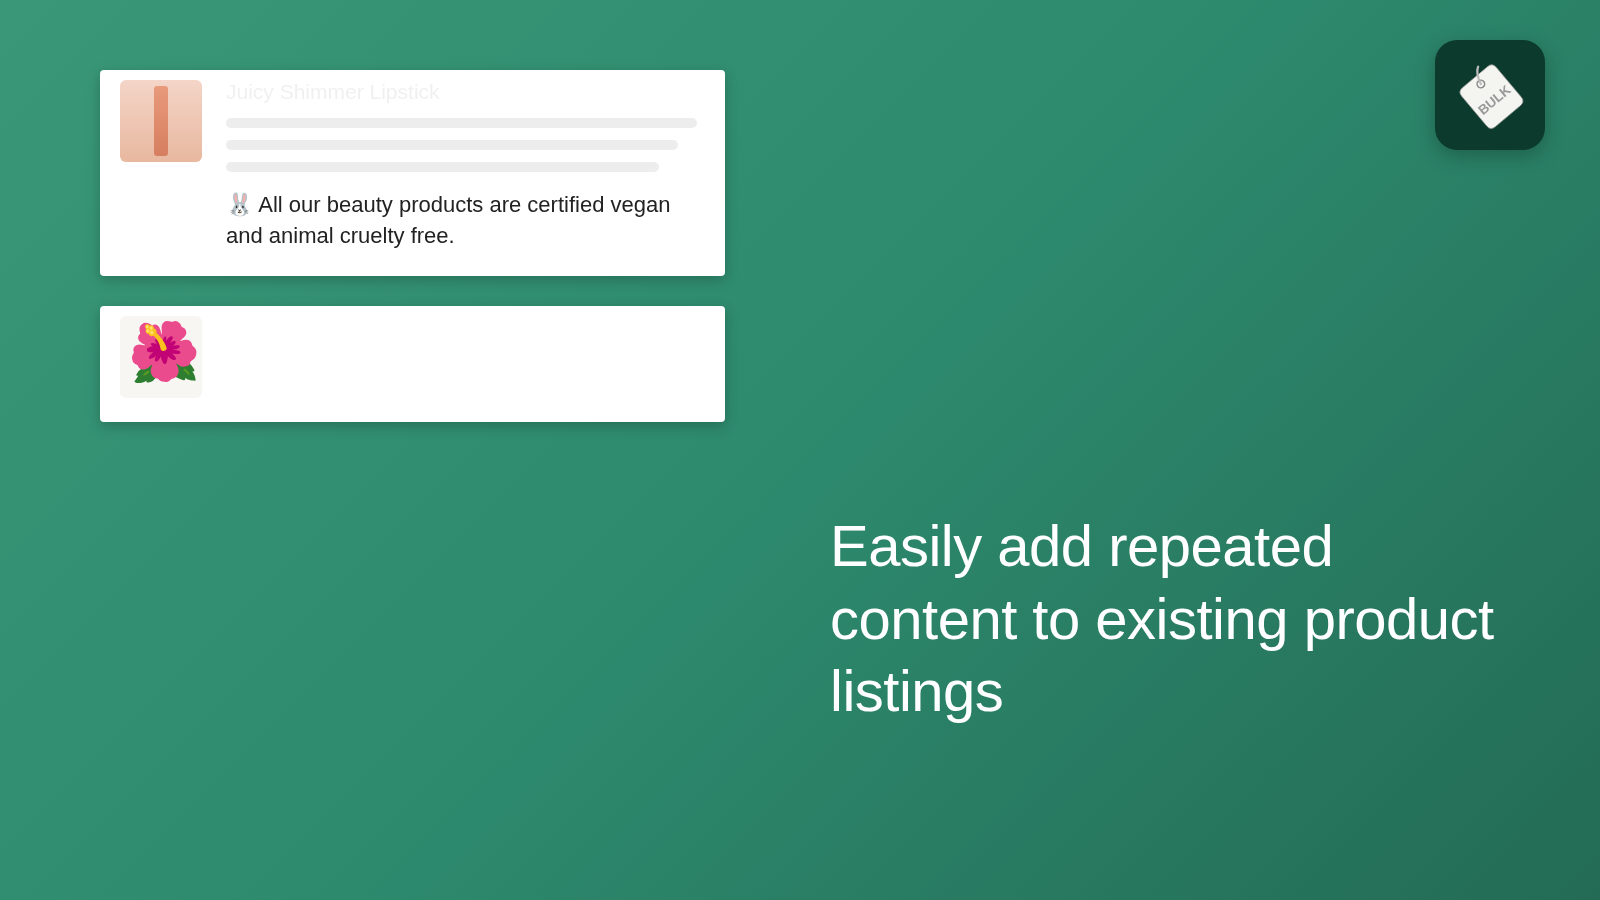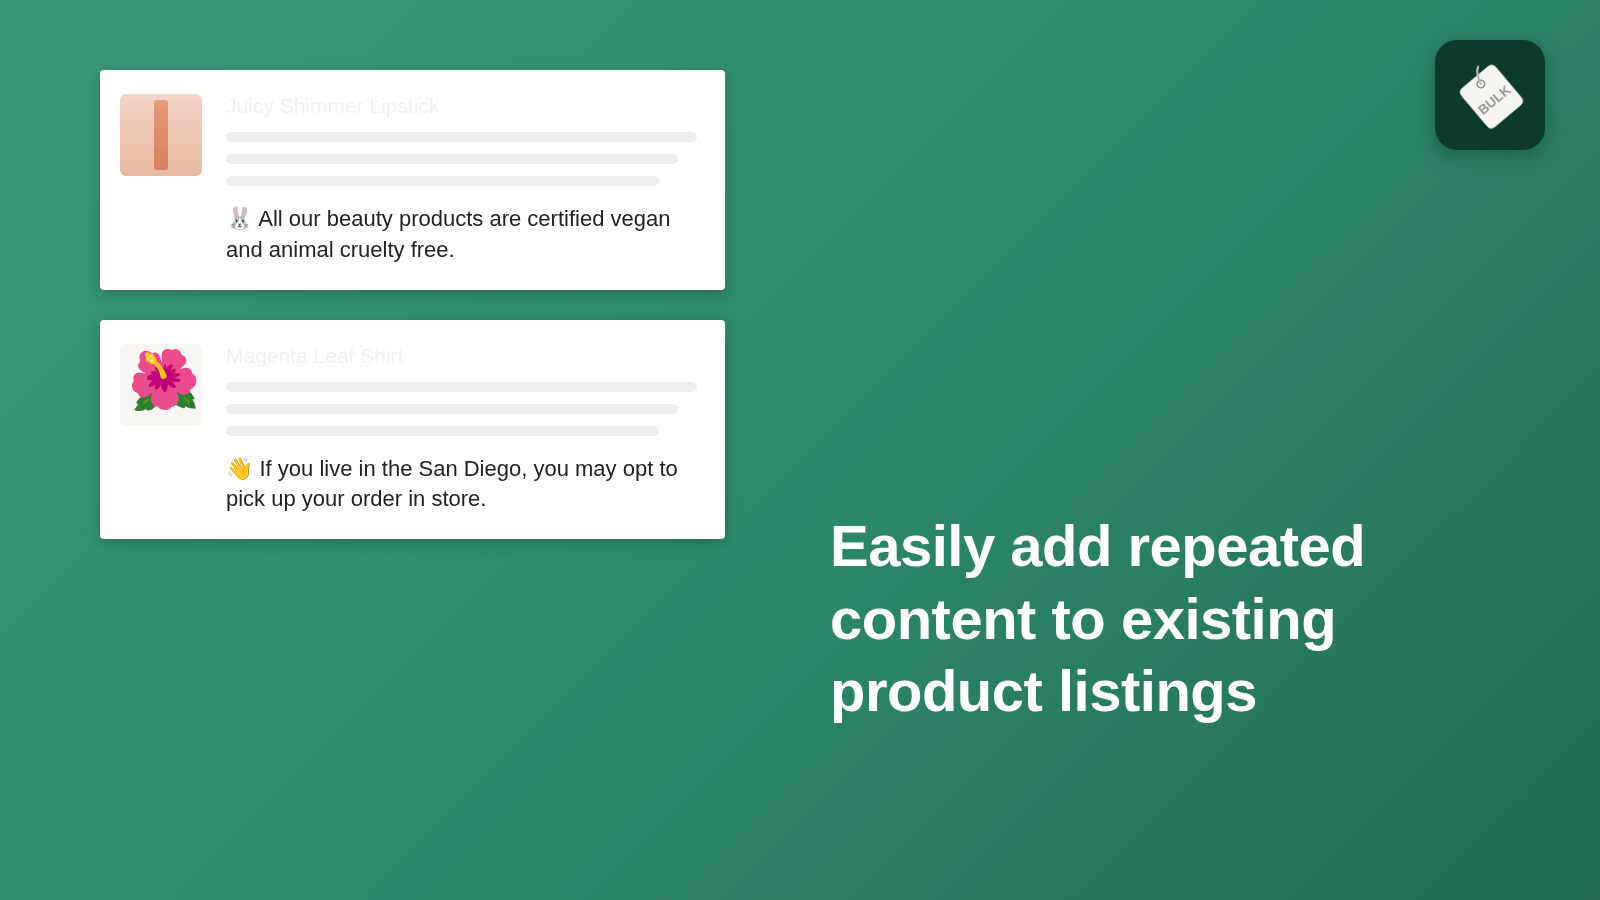--- a/index.html
+++ b/index.html
@@ -35,21 +35,21 @@
     .cards {
       position: absolute;
       left: 100px;
       top: 70px;
       width: 625px;
     }
     .card {
       background: #ffffff;
       border-radius: 4px;
       box-shadow: 0 4px 14px rgba(0,0,0,0.22);
-      padding: 24px 28px 24px 20px;
+      padding: 10px 28px 24px 20px;
       margin-bottom: 30px;
       display: flex;
       gap: 24px;
     }
     .thumb {
       width: 82px;
       height: 82px;
       border-radius: 6px;
       flex-shrink: 0;
     }
@@ -116,21 +116,21 @@
       line-height: 1.4;
       margin-top: 18px;
     }
     .headline {
       position: absolute;
       left: 830px;
       top: 510px;
       right: 95px;
       color: #ffffff;
       font-size: 58px;
-      font-weight: 700;
+      font-weight: 400;
       line-height: 1.25;
       letter-spacing: -0.5px;
     }
   </style>
 </head>
 <body>
 
 <div class="app-icon">
   <svg class="tag-svg" viewBox="0 0 100 100">
     <g transform="rotate(-40 50 50)">
@@ -151,24 +151,17 @@
       <div class="skeleton"></div>
       <div class="skeleton s2"></div>
       <div class="skeleton s3"></div>
       <div class="note">🐰 All our beauty products are certified vegan and animal cruelty free.</div>
     </div>
   </div>
 
 
   <div class="card">
     <div class="thumb thumb-shirt"></div>
-    <div class="card-body">
-      <div class="ghost-title">Magenta Leaf Shirt</div>
-      <div class="skeleton"></div>
-      <div class="skeleton s2"></div>
-      <div class="skeleton s3"></div>
-      <div class="note">👋 If you live in the San Diego, you may opt to pick up your order in store.</div>
-    </div>
   </div>
 
 </div>
 
 <div class="headline">Easily add repeated content to existing product  listings</div>
 
 </body></html>

